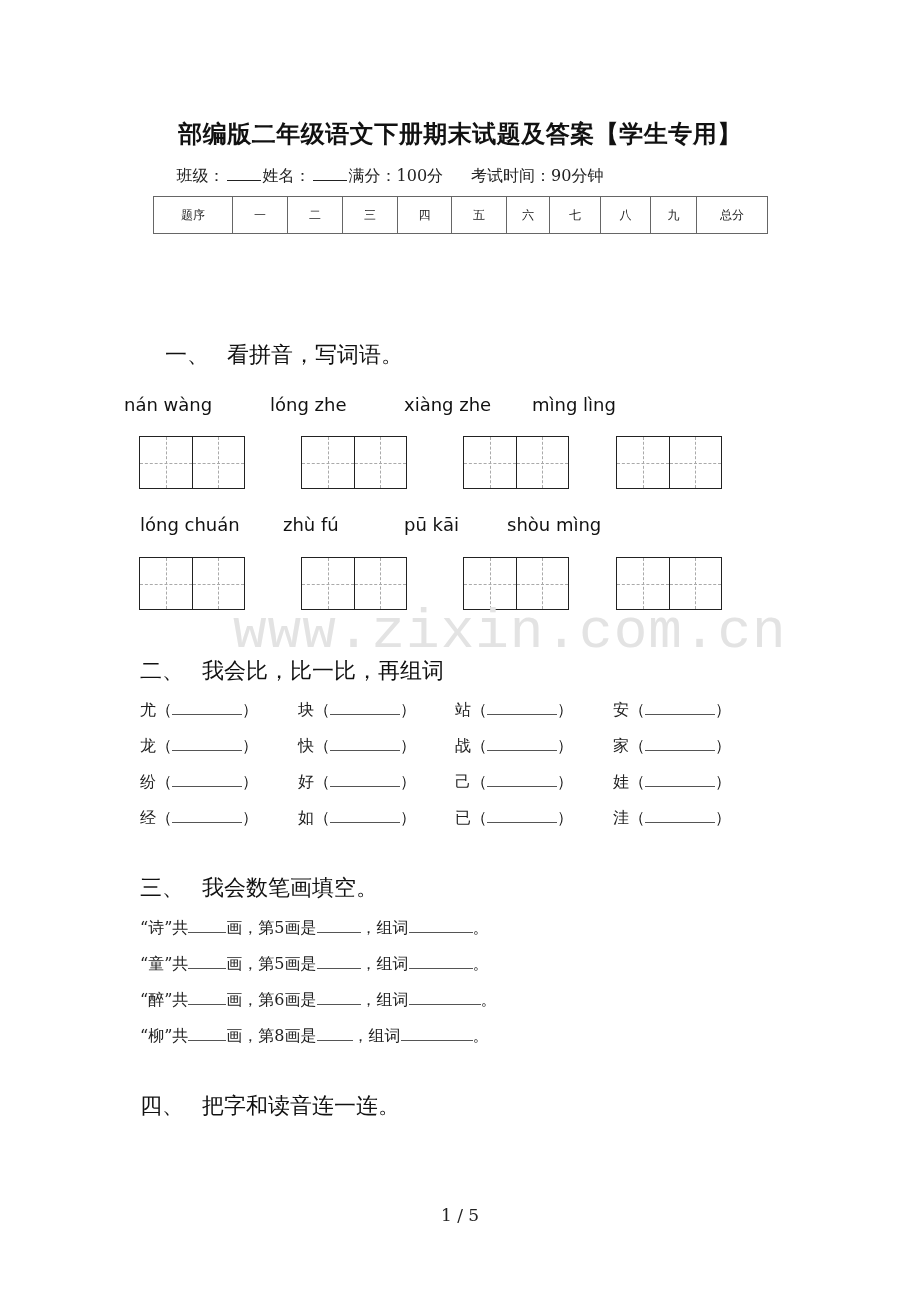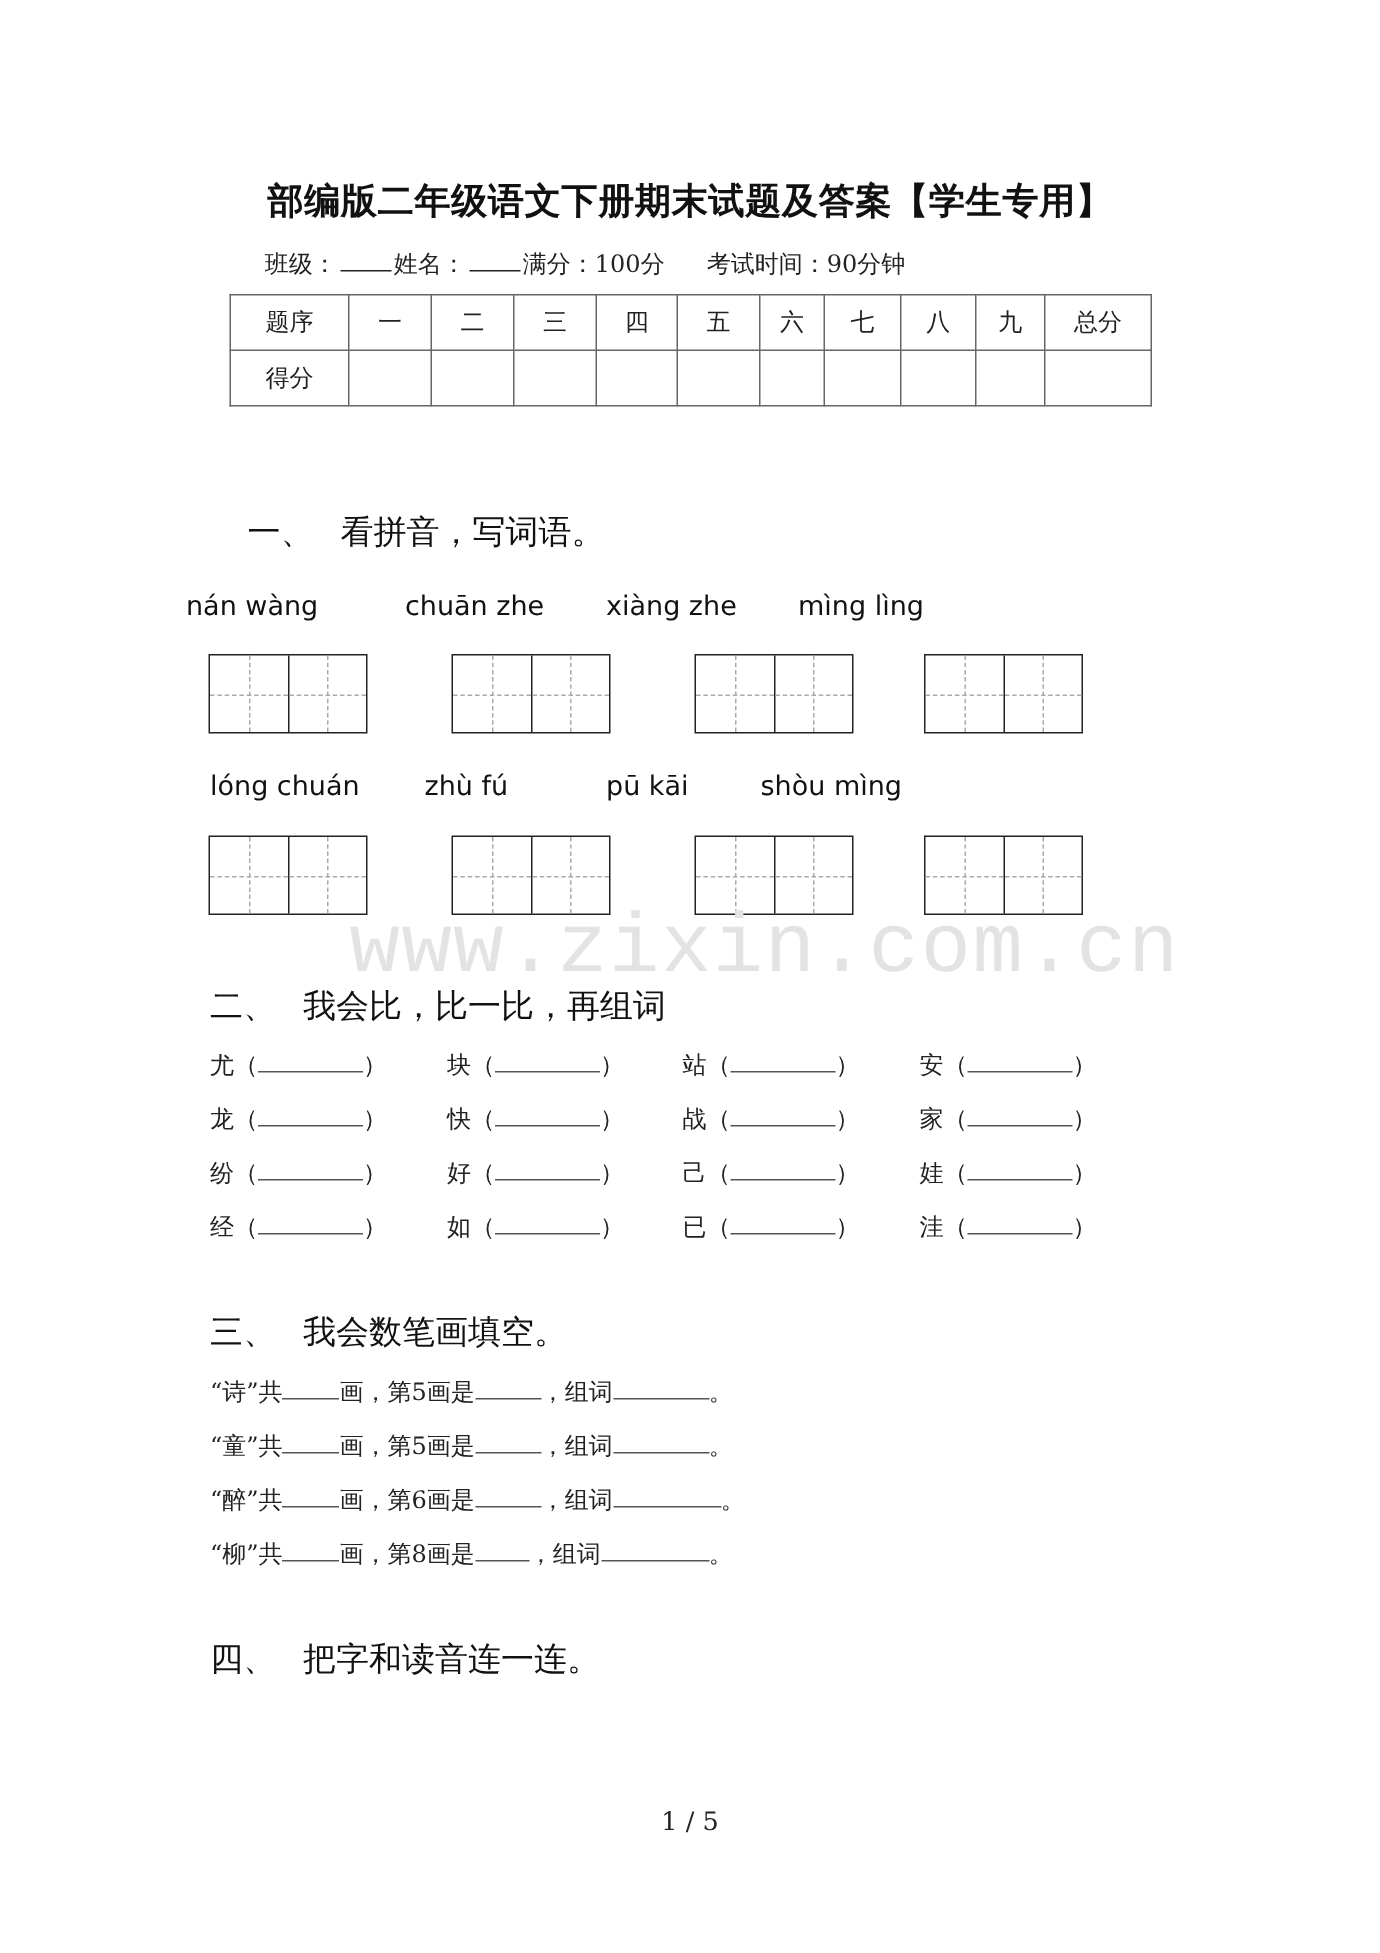--- a/index.html
+++ b/index.html
@@ -2,21 +2,21 @@
 <html><head>
 <meta charset="utf-8">
 <style>
   html, body { margin:0; padding:0; background:#ffffff; }
   body { width:920px; height:1302px; position:relative; overflow:hidden; color:#111; font-family:"DejaVu Serif","Liberation Serif",serif; }
   .abs { position:absolute; white-space:nowrap; }
   .title { left:0; width:920px; top:118px; text-align:center; font-size:24px; font-weight:bold; letter-spacing:0.5px; }
   .info { left:0; width:780px; top:166px; text-align:center; font-size:16px; color:#222; }
   .info .blank { display:inline-block; width:34px; border-bottom:1px solid #222; height:14px; vertical-align:baseline; margin:0 2px; }
   .info .gap { display:inline-block; width:28px; }
-  table.score { position:absolute; left:153px; top:196px; border-collapse:collapse; font-size:16px; }
+  table.score { position:absolute; left:153px; top:196px; border-collapse:collapse; font-size:12px; }
   table.score td { border:1px solid #666; height:36px; padding:0; text-align:center; color:#222; }
   .sec { font-size:22px; color:#111; }
   .sec .num { display:inline-block; width:62px; }
   .pinyin { font-family:"DejaVu Sans","Liberation Sans",sans-serif; font-size:18px; color:#111; }
   .grid { position:absolute; width:106px; height:53px; border:1.5px solid #222; box-sizing:border-box; display:flex; }
   .cell { flex:1; position:relative; box-sizing:border-box; }
   .cell + .cell { border-left:1.5px solid #222; }
   .cell::before { content:""; position:absolute; left:50%; top:0; bottom:0; border-left:1px dashed #aaa; }
   .cell::after { content:""; position:absolute; top:50%; left:0; right:0; border-top:1px dashed #aaa; }
   .word { font-size:16px; color:#222; }
@@ -43,42 +43,29 @@
     <td style="width:54px">二</td>
     <td style="width:54px">三</td>
     <td style="width:53px">四</td>
     <td style="width:54px">五</td>
     <td style="width:42px">六</td>
     <td style="width:50px">七</td>
     <td style="width:49px">八</td>
     <td style="width:45px">九</td>
     <td style="width:70px">总分</td>
   </tr>
-  <tr>
-    <td>得分</td>
-    <td></td>
-    <td></td>
-    <td></td>
-    <td></td>
-    <td></td>
-    <td></td>
-    <td></td>
-    <td></td>
-    <td></td>
-    <td></td>
-  </tr>
 </tbody>
   </table>
 
 <div class="abs sec" style="left:140px; top:340px;margin-left:25px;">
   <span class="num">一、</span><span>看拼音，写词语。</span>
 </div>
 
 <div class="abs pinyin" style="left:124px; top:394px;">nán  wàng</div>
-<div class="abs pinyin" style="left:270px; top:394px;">chuān zhe</div>
+<div class="abs pinyin" style="left:270px; top:394px;">lóng zhe</div>
 <div class="abs pinyin" style="left:404px; top:394px;">xiàng zhe</div>
 <div class="abs pinyin" style="left:532px; top:394px;">mìng lìng</div>
 
 <div class="grid" style="left:139px; top:436px;">
     <div class="cell"></div>
     <div class="cell"></div>
   </div>
 <div class="grid" style="left:301px; top:436px;">
     <div class="cell"></div>
     <div class="cell"></div>

